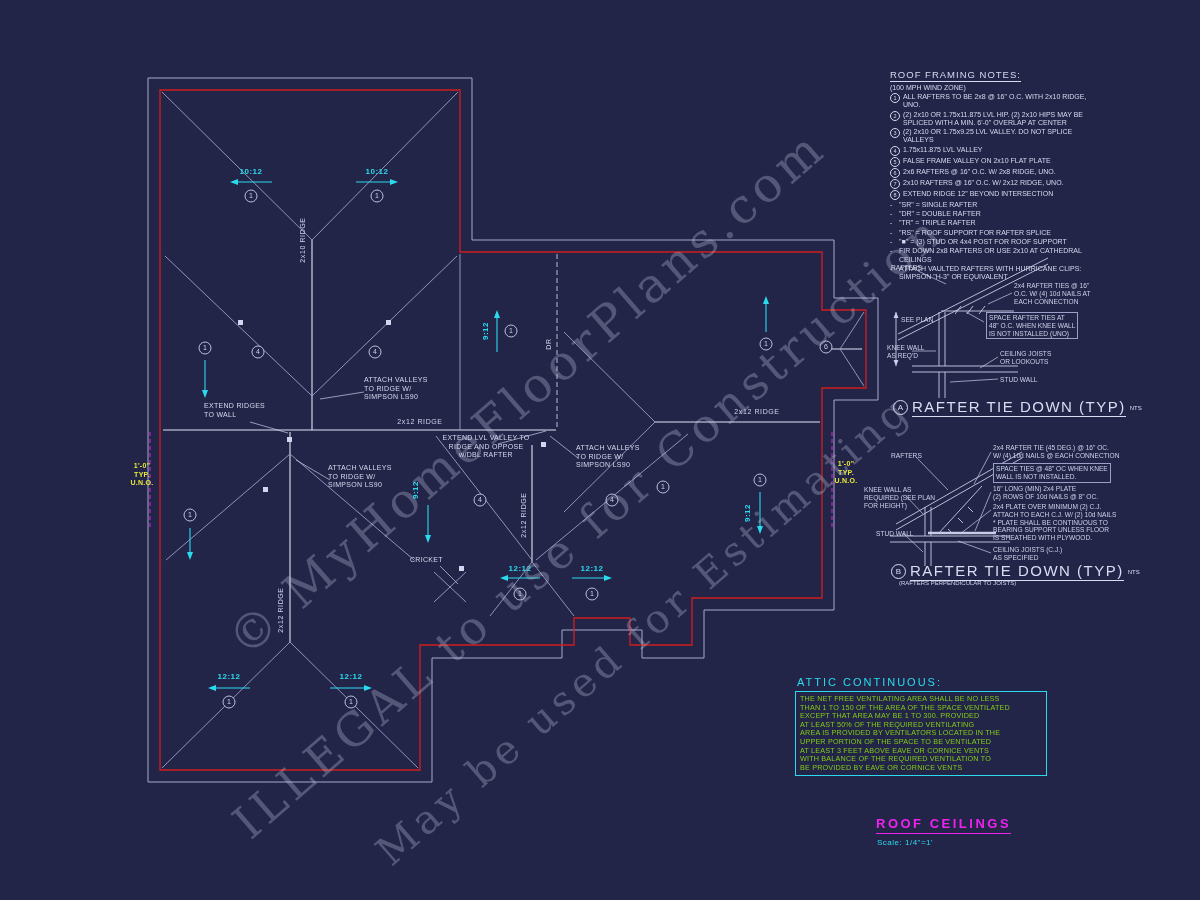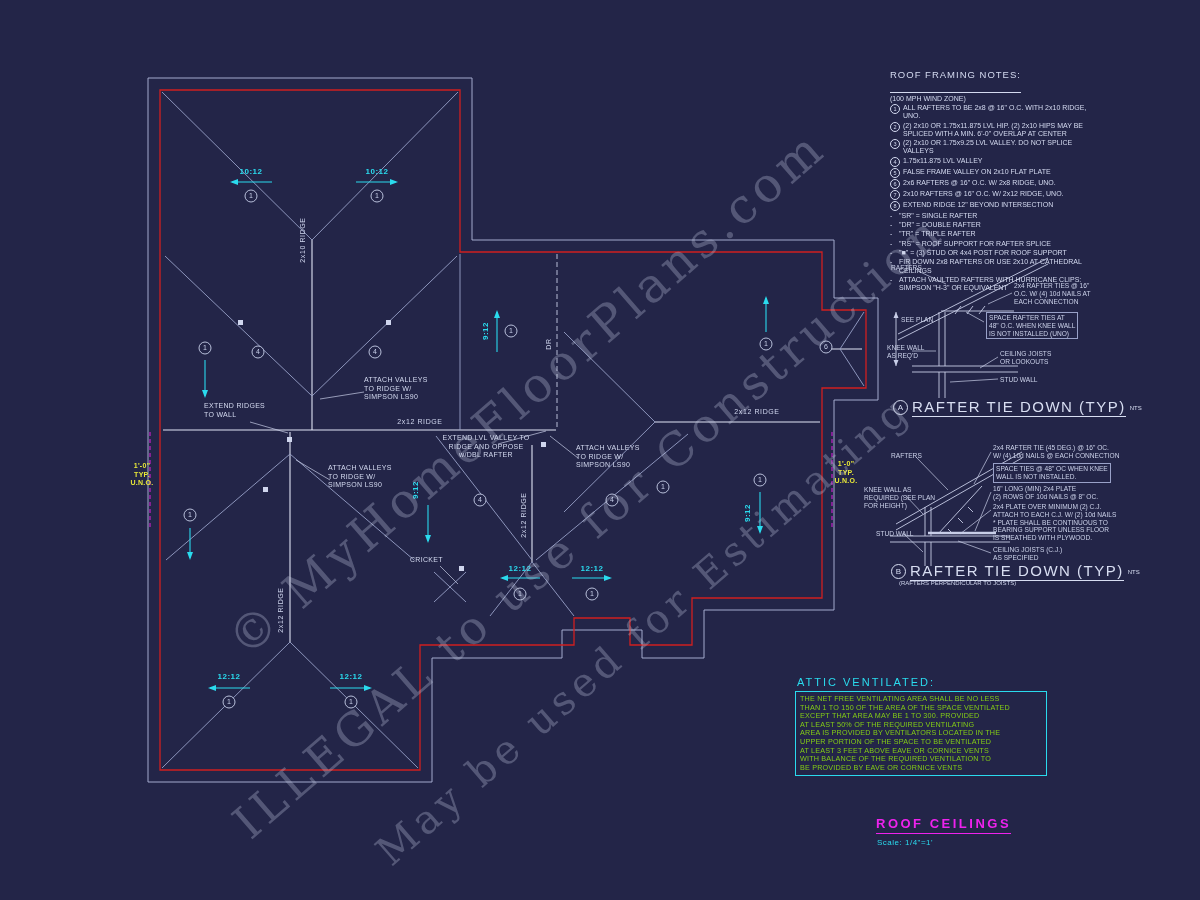--- a/index.html
+++ b/index.html
@@ -33,21 +33,21 @@
   .ann.yellow{color:#e8e838;text-align:center;font-weight:bold;}
 
   
   .wm{position:absolute;font-family:"DejaVu Serif",serif;color:rgba(198,205,228,0.30);
       white-space:nowrap;letter-spacing:5px;transform-origin:0 50%;transform:rotate(-41deg);
       pointer-events:none;z-index:9;}
 
   
   .notes{position:absolute;left:890px;top:64px;width:212px;color:#d4daf0;}
   .notes-title{font-size:9.5px;letter-spacing:1px;border-bottom:1px solid #d4daf0;
-      display:inline-block;padding-bottom:12px;margin-bottom:2px;}
+      display:inline-block;padding-bottom:1px;margin-bottom:2px;}
   .notes-sub{font-size:7px;margin-bottom:2px;}
   .notes-numbered{counter-reset:nn;}
   .nrow{display:flex;gap:3px;font-size:7px;line-height:8.3px;margin-bottom:1px;}
   .nrow::before{counter-increment:nn;content:counter(nn);flex:0 0 8px;height:8px;
       border:1px solid #d4daf0;border-radius:50%;font-size:5.5px;line-height:8px;
       text-align:center;color:#d4daf0;}
   .brow{display:flex;gap:3px;font-size:7px;line-height:8.3px;margin-bottom:1px;}
   .brow::before{content:"-";color:#d4daf0;flex:0 0 6px;}
 
   
@@ -422,21 +422,21 @@
 REQUIRED (SEE PLAN
 FOR HEIGHT)</div>
 <div class="dlabel" style="left:876px;top:530px;">STUD WALL</div>
 <div class="dcap" style="left:891px;top:562px;">
   <span class="bub">B</span>
   <span class="cap">RAFTER TIE DOWN (TYP)</span>
   <span class="nts">NTS</span>
 </div>
 <div class="dsub" style="left:899px;top:580px;">(RAFTERS PERPENDICULAR TO JOISTS)</div>
 
-<div class="attic-title">ATTIC VENTILATED:</div>
+<div class="attic-title">ATTIC CONTINUOUS:</div>
 <div class="attic-box">
   <div class="sec">THE NET FREE VENTILATING AREA SHALL BE NO LESS
 THAN 1 TO 150 OF THE AREA OF THE SPACE VENTILATED
 EXCEPT THAT AREA MAY BE 1 TO 300.  PROVIDED
 AT LEAST 50% OF THE REQUIRED VENTILATING
 AREA IS PROVIDED BY VENTILATORS LOCATED IN THE
 UPPER PORTION OF THE SPACE TO BE VENTILATED
 AT LEAST 3 FEET ABOVE EAVE OR CORNICE VENTS
 WITH BALANCE OF THE REQUIRED VENTILATION TO
 BE PROVIDED BY EAVE OR CORNICE VENTS</div>

